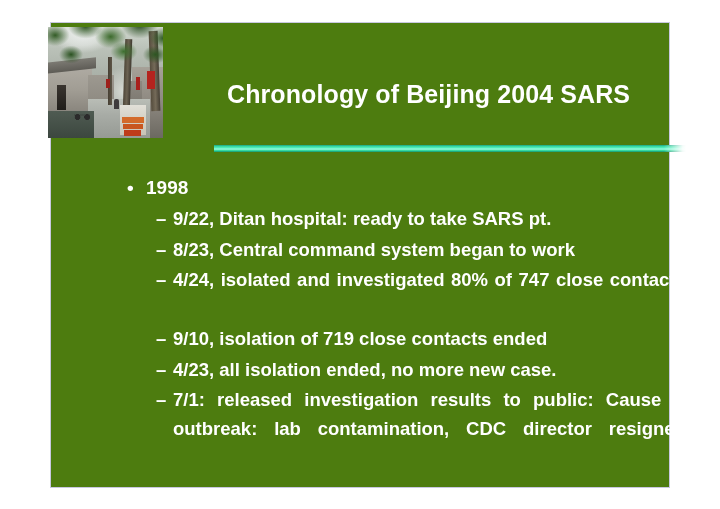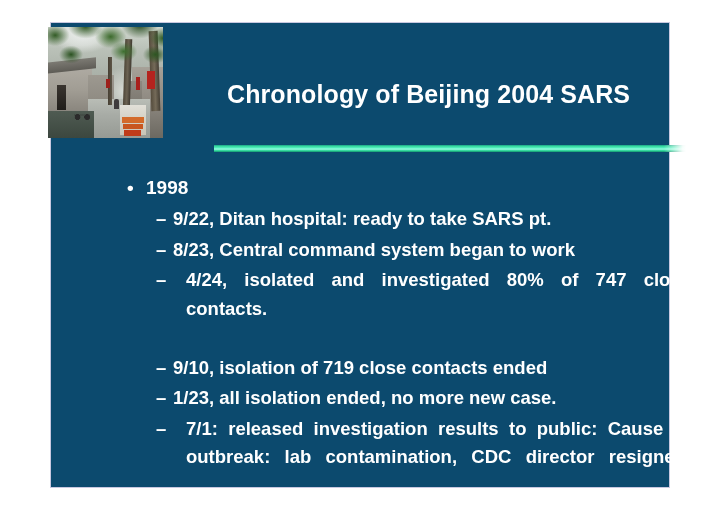--- a/index.html
+++ b/index.html
@@ -15,21 +15,21 @@
     font-family: "Liberation Sans", sans-serif;
   }
 
   
   #slide {
     position: absolute;
     left: 50px;
     top: 22px;
     width: 620px;
     height: 466px;
-    background: #0c4a6e;
+    background: #4d7c0f;
     border: 1px solid #c8c8e0;
     box-sizing: border-box;
   }
 
   
   #photo {
     position: absolute;
     left: 48px;
     top: 27px;
     width: 115px;
@@ -189,21 +189,21 @@
     text-justify: inter-word;
     margin-bottom: 2px;
   }
   .lvl2 .marker {
     position: absolute;
     left: 0; top: 0;
     font-size: 18.5px;
     line-height: 28.5px;
   }
   .lvl2 .txt { display: block; }
-  .lvl2.wrap .txt { text-align: justify; margin-left: 13px; }
+  .lvl2.wrap .txt { text-align: justify; }
   .lvl2.wrap .txt::after {
     content: "";
     display: inline-block;
     width: 100%;
   }
 </style>
 </head>
 <body>
 
 <div id="slide">
@@ -234,21 +234,21 @@
       <span class="txt">4/24, isolated and investigated 80% of 747 close contacts.</span>
     </div>
 
     <div class="lvl2">
       <span class="marker">–</span>
       <span class="txt">9/10, isolation of 719 close contacts ended</span>
     </div>
 
     <div class="lvl2">
       <span class="marker">–</span>
-      <span class="txt">1/23, all isolation ended, no more new case.</span>
+      <span class="txt">4/23, all isolation ended, no more new case.</span>
     </div>
 
     <div class="lvl2 wrap">
       <span class="marker">–</span>
       <span class="txt">7/1: released investigation results to public: Cause of outbreak: lab contamination, CDC director resigned.</span>
     </div>
 
   </div>
 </div>
 

